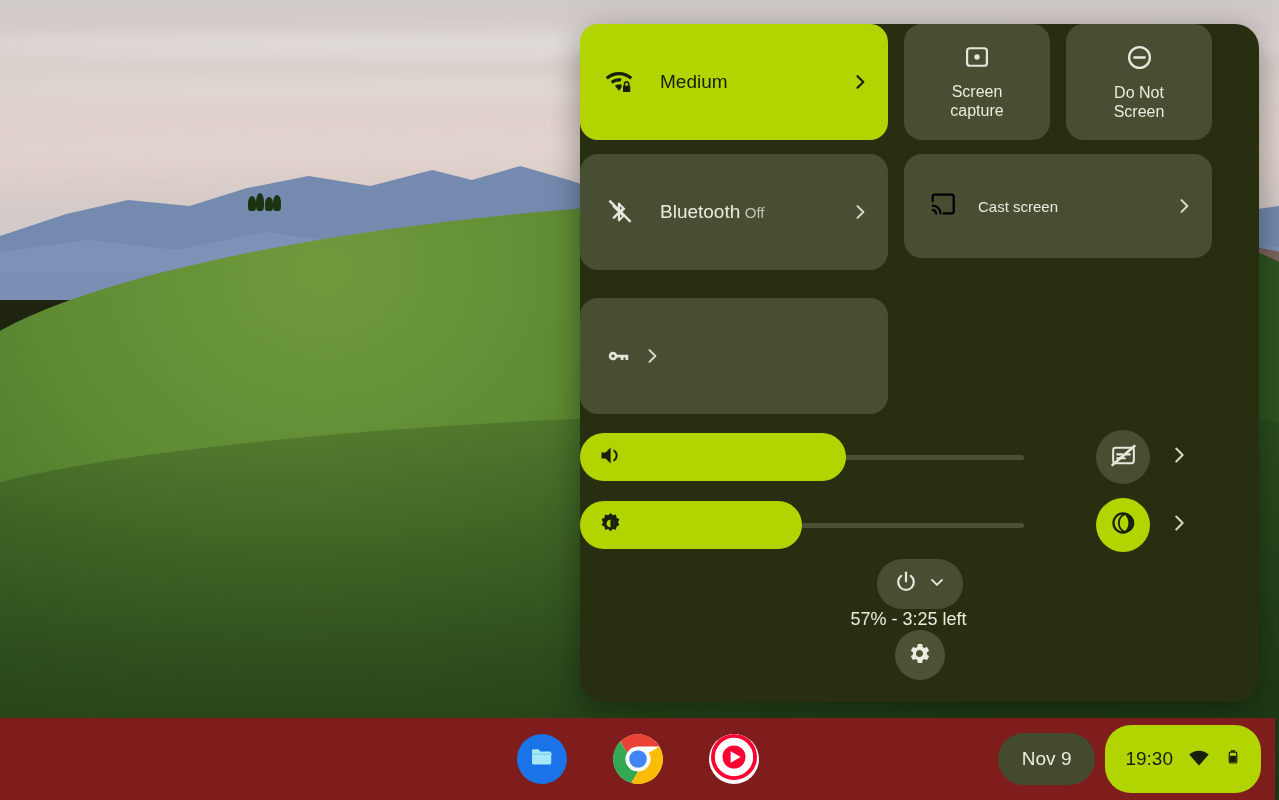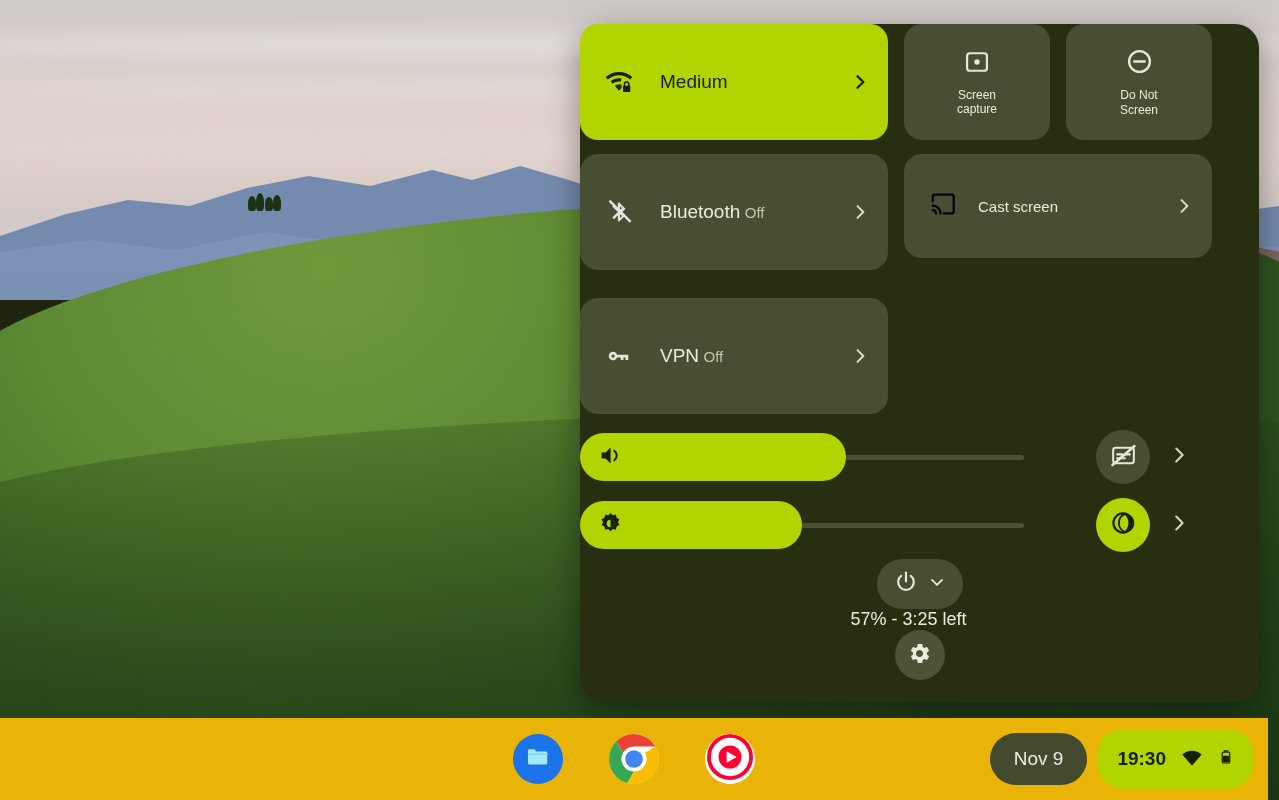--- a/index.html
+++ b/index.html
@@ -169,21 +169,21 @@
   .tile-sm {
     width: 146px;
     height: 116px;
     flex-direction: column;
     justify-content: center;
     align-items: center;
     gap: 8px;
     padding: 6px 10px;
   }
   .tile-sm .sm-label {
-    font-size: 12px;
+    font-size: 16px;
     color: #eceade;
     text-align: center;
     line-height: 1.18;
   }
   .tile-sm .tile-ico { color: #e6e6dd; }
 
   
   .tile-cast {
     width: 308px;
     height: 104px;
@@ -288,23 +288,23 @@
     display: flex;
     align-items: center;
     justify-content: center;
     color: #ececdf;
     cursor: pointer;
   }
 
   
   #shelf {
     position: absolute;
-    left: 0; right: 11px; bottom: 0;
+    left: 0; right: 4px; bottom: 0;
     height: 82px;
-    background: #eab308;
+    background: #7f1d1d;
     display: flex;
     align-items: center;
   }
   .shelf-apps {
     position: absolute;
     left: 50%;
     transform: translateX(-50%);
     display: flex;
     gap: 46px;
     align-items: center;
@@ -331,31 +331,30 @@
     padding: 0 24px;
     border-radius: 26px;
     background: #434a2d;
     display: flex;
     align-items: center;
     color: #ecece0;
     font-size: 19px;
     cursor: pointer;
   }
   .status-pill {
-    height: 60px;
+    height: 68px;
     padding: 0 20px;
     border-radius: 26px;
     background: #b2d400;
     display: flex;
     align-items: center;
     gap: 14px;
     color: #17200a;
     font-size: 19px;
     cursor: pointer;
-    font-weight: bold;
   }
 </style>
 </head>
 <body>
 
 <div id="desktop">
 
   <div id="wallpaper">
     <div class="sky"></div>
     <div class="cloudband cb1"></div>
@@ -460,24 +459,20 @@
         </div>
 
         <div class="tile tile-wide">
           <span class="tile-ico">
             <svg width="30" height="30" viewBox="0 0 24 24" fill="currentColor">
               <path d="M7.2 8.6c-1.9 0-3.4 1.5-3.4 3.4s1.5 3.4 3.4 3.4c1.5 0 2.8-1.0 3.2-2.3h3.0
                        v2.0h2.2v-2.0h1.6v2.0h2.2v-4.2h-9.0C10.0 9.6 8.7 8.6 7.2 8.6z
                        M7.2 13.3c-0.7 0-1.3-0.6-1.3-1.3s0.6-1.3 1.3-1.3 1.3 0.6 1.3 1.3-0.6 1.3-1.3 1.3z"></path>
             </svg>
           </span>
-          <span class="tile-text">
-            <span class="tile-title">VPN</span>
-            <span class="tile-sub">Off</span>
-          </span>
           <span class="chev">
             <svg width="20" height="20" viewBox="0 0 24 24" fill="none" stroke="currentColor" stroke-width="2.4" stroke-linecap="round" stroke-linejoin="round">
               <polyline points="9 5 16 12 9 19"></polyline>
             </svg>
           </span>
         </div>
       </div>
 
       <div class="tile tile-cast">
         <span class="tile-ico">

